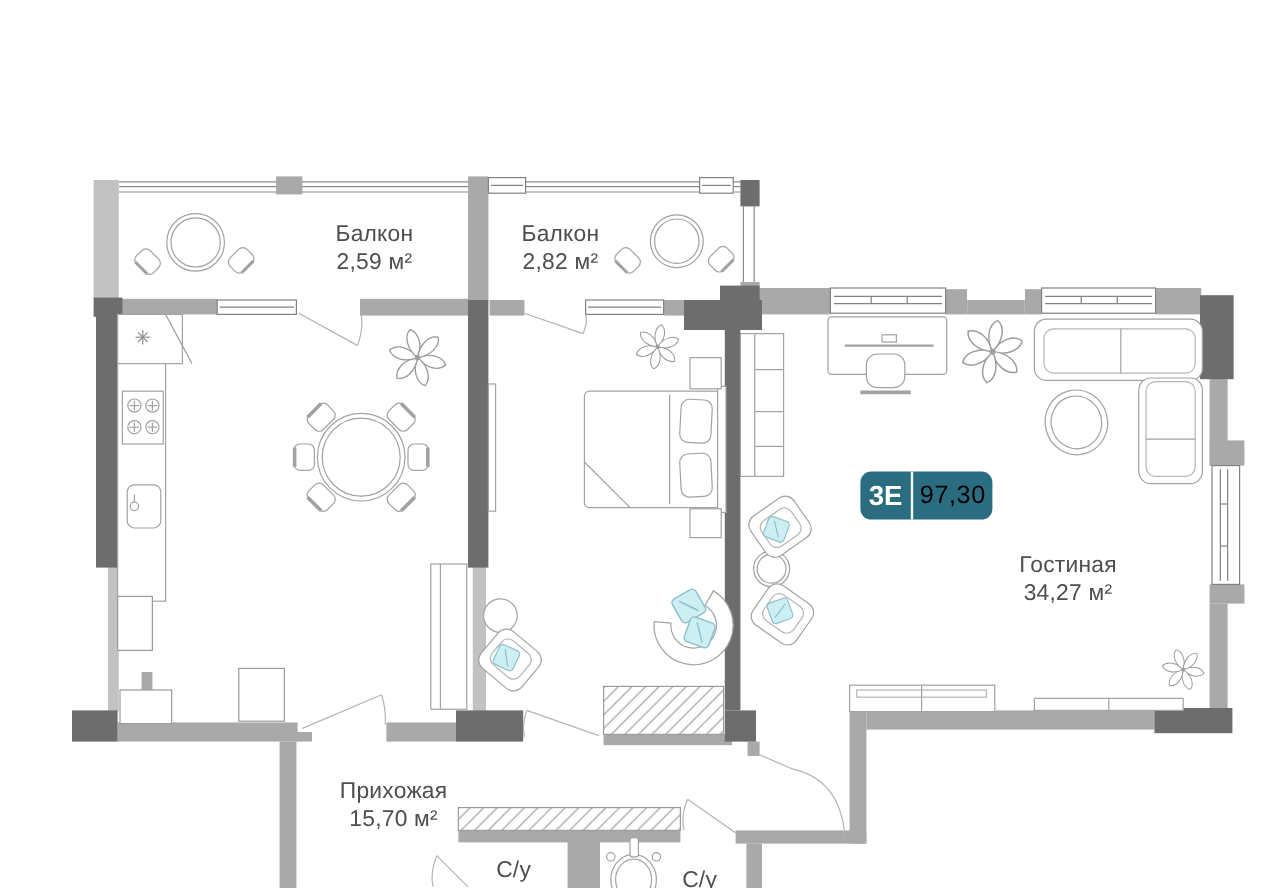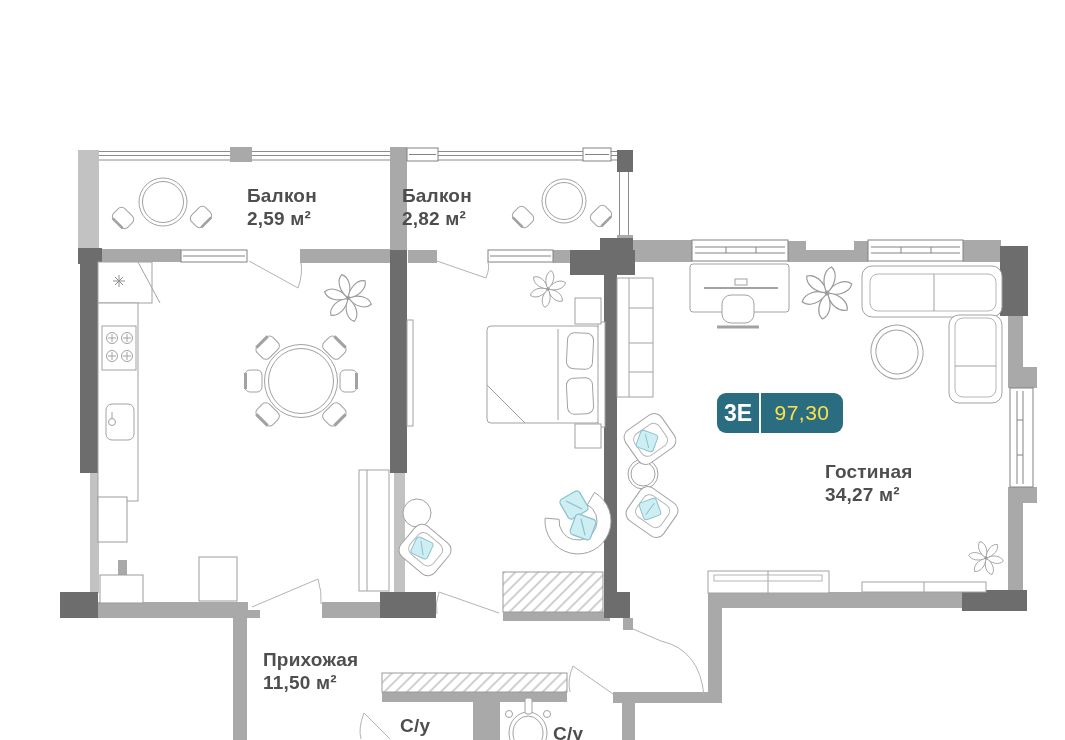--- a/index.html
+++ b/index.html
@@ -1,26 +1,26 @@
 <!DOCTYPE html>
 <html><head>
 <meta charset="utf-8">
 <style>
   html,body{margin:0;padding:0;background:#fff;}
   #plan{position:relative;width:1065px;height:740px;background:#fff;overflow:hidden;
         font-family:"Liberation Sans",sans-serif;}
   #plan svg{position:absolute;left:0;top:0;}
   .room-label{position:absolute;color:#4e4e4e;font-size:19px;line-height:23px;
-              text-align:left;letter-spacing:.2px;font-weight:bold;}
-  .badge{position:absolute;left:717px;top:393px;width:126px;height:40px;
+              text-align:center;letter-spacing:.2px;}
+  .badge{position:absolute;left:717px;top:393px;width:110px;height:40px;
          background:var(--badge,#2b6d80);border-radius:9px;display:flex;
          align-items:center;color:#fff;}
   .badge-type{width:42px;text-align:center;font-weight:700;font-size:23px;}
   .badge-sep{width:2px;align-self:stretch;background:#ffffff;opacity:.95;}
-  .badge-area{flex:1;text-align:center;font-size:21px;color:#fde047;letter-spacing:.5px;}
+  .badge-area{flex:1;text-align:center;font-size:21px;color:#000000;letter-spacing:.5px;}
 </style>
 </head>
 <body>
 
 <div id="plan" style="--badge: #2b6d80; --pillow: #cdeef3;">
 <svg width="1065" height="740" viewBox="0 0 1065 740">
   <defs>
     <pattern id="hatch" width="8" height="8" patternUnits="userSpaceOnUse" patternTransform="rotate(45)">
       <rect width="8" height="8" fill="#fff"></rect>
       <line x1="1" y1="0" x2="1" y2="8" stroke="#b0b0b0" stroke-width="1.2"></line>
@@ -335,21 +335,21 @@
 <div class="room-label" style="left:402px;top:184px;width:130px">
   <div>Балкон</div>
   <div>2,82 м²</div>
 </div>
 <div class="room-label" style="left:825px;top:460px;width:130px">
   <div>Гостиная</div>
   <div>34,27 м²</div>
 </div>
 <div class="room-label" style="left:263px;top:648px;width:130px">
   <div>Прихожая</div>
-  <div>11,50 м²</div>
+  <div>15,70 м²</div>
 </div>
 <div class="room-label" style="left:400px;top:714px;width:56px">
   <div>С/у</div>
 </div>
 <div class="room-label" style="left:553px;top:722px;width:60px">
   <div>С/у</div>
 </div>
 
 <div class="badge">
   <span class="badge-type">3Е</span>

